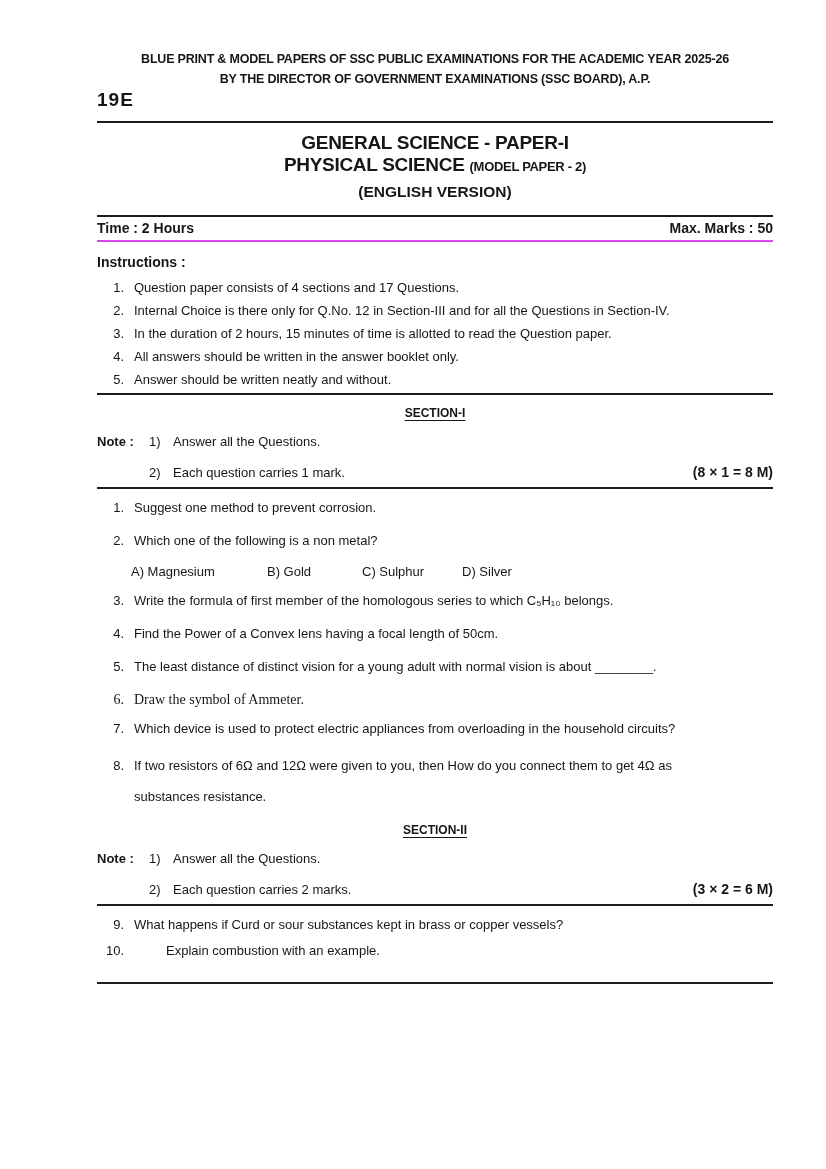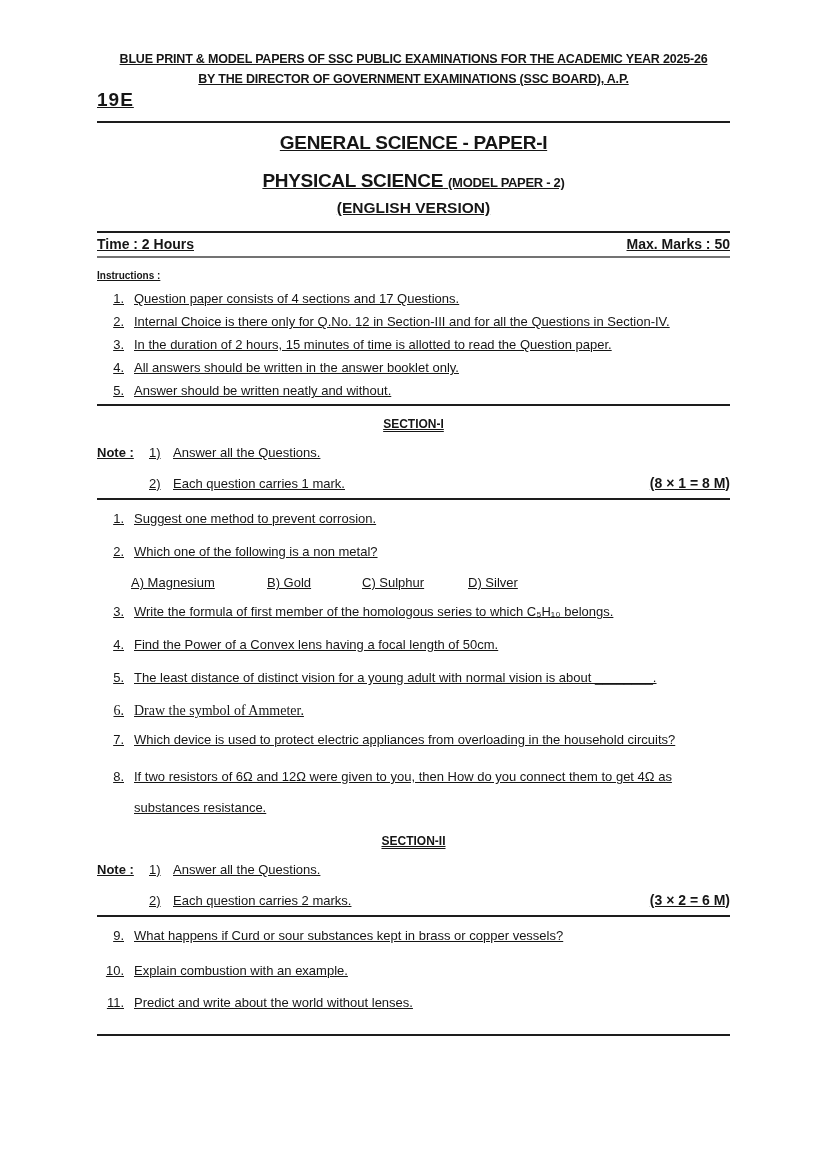--- a/index.html
+++ b/index.html
@@ -2,44 +2,44 @@
 <html><head>
 <meta charset="utf-8">
 <style>
   * { margin:0; padding:0; box-sizing:border-box; }
   html,body { background:#ffffff; }
   body {
     width:826px; height:1169px; margin:0 auto;
     font-family:"Liberation Sans","DejaVu Sans",sans-serif;
     color:#161616;
   }
-  .content { padding:49px 96px 0 97px;text-decoration:underline; }
+  .content { padding:49px 53px 0 97px; }
 
   .banner { text-align:center; font-weight:800; font-size:12.5px; line-height:20px; letter-spacing:-0.2px; }
   .paper-code { text-align:left; font-weight:800; font-size:19px; line-height:22px; letter-spacing:1px; }
 
   .rule { border:0; border-top:2px solid #1d1d1d; height:0; }
   .rule-header { margin-top:10px; }
   .rule-instr { margin-top:6px; }
   .rule-sec { margin-top:7px; }
   .rule-bottom { margin-top:24px; }
 
   .exam-title   { margin-top:9px;  text-align:center; font-size:25px; font-weight:800; letter-spacing:-0.5px; }
   .subject-title{ margin-top:9px;  text-align:center; font-size:19px; font-weight:800; letter-spacing:-0.3px; }
-  .paper-title  { margin-top:16px;  text-align:center; font-size:19px; font-weight:800; letter-spacing:-0.3px; }
+  .paper-title  { margin-top:0;  text-align:center; font-size:19px; font-weight:800; letter-spacing:-0.3px; }
   .paper-note   { font-size:13px; }
   .version      { margin-top:7px; margin-bottom:14px; text-align:center; font-size:15.5px; font-weight:700; }
 
   .meta-bar {
-    border-top:2px solid #1d1d1d; border-bottom:2px solid #737373;
+    border-top:2px solid #1d1d1d; border-bottom:2px solid #d946ef;
     display:flex; justify-content:space-between;
     padding:3px 0 4px; font-weight:700; font-size:14px;
   }
 
-  .instr-head { margin-top:12px; font-weight:700; font-size:10px; }
+  .instr-head { margin-top:12px; font-weight:700; font-size:14px; }
   .i-row { display:flex; margin-top:8px; font-size:13px; line-height:15px; }
   .i-row.first { margin-top:10px; }
   .i-num { width:27px; text-align:right; margin-right:10px; flex:none; }
   .i-text { flex:1; }
 
   .section-head {
     margin-top:11px; text-align:center; font-size:12px; font-weight:700;
     text-decoration:underline; text-underline-offset:3px;
   }
 
@@ -56,21 +56,21 @@
   .q-num { width:27px; text-align:right; margin-right:10px; flex:none; }
   .q-text { flex:1; }
   .q-row.serif { font-family:"Liberation Serif","DejaVu Serif",serif; font-size:14px; }
   .q-row.tall { margin-top:14px; }
   .q-row.tall .q-num, .q-row.tall .q-text { line-height:31px; }
 
   .options-row { display:flex; margin-top:16px; padding-left:34px; font-size:13px; line-height:15px; }
   .opt-a { width:136px; flex:none; }
   .opt-b { width:95px;  flex:none; }
   .opt-c { width:100px; flex:none; }
-  .opt-d { flex:1;margin-left:6px; }
+  .opt-d { flex:1; }
 </style>
 </head>
 <body>
 
 <div class="content">
 
   <div class="banner">
     <div>BLUE PRINT &amp; MODEL PAPERS OF SSC PUBLIC EXAMINATIONS FOR THE ACADEMIC YEAR 2025-26</div>
     <div>BY THE DIRECTOR OF GOVERNMENT EXAMINATIONS (SSC BOARD), A.P.</div>
   </div>
@@ -179,23 +179,19 @@
     <span class="note-num">2)</span>
     <span class="note-text">Each question carries 2 marks.</span>
     <span class="note-marks">(3 × 2 = 6 M)</span>
   </div>
   <hr class="rule rule-sec">
 
   <div class="q-row first">
     <span class="q-num">9.</span>
     <span class="q-text">What happens if Curd or sour substances kept in brass or copper vessels?</span>
   </div>
-  <div class="q-row" style="margin-top:20px;">
+  <div class="q-row" style="margin-top:11px;gap:32px;">
     <span class="q-num">10.</span>
     <span class="q-text">Explain combustion with an example.</span>
-  </div>
-  <div class="q-row" style="margin-top:17px;">
-    <span class="q-num">11.</span>
-    <span class="q-text">Predict and write about the world without lenses.</span>
   </div>
 
   <hr class="rule rule-bottom">
 </div>
 
 </body></html>

